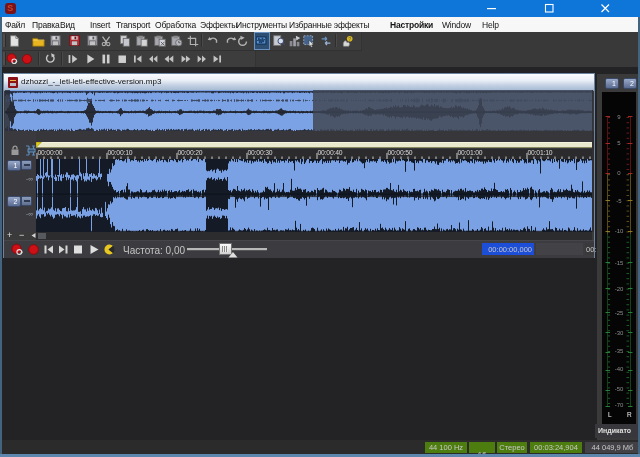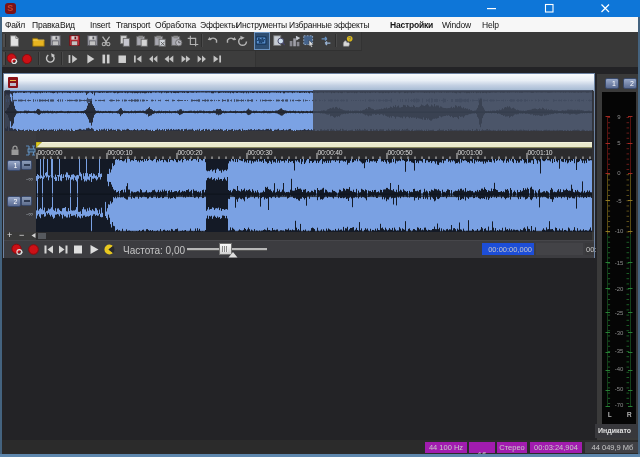--- a/index.html
+++ b/index.html
@@ -31,21 +31,21 @@
 #rstrip{left:588px;top:57px;width:2px;height:126px;background:#2f2f33;}
 #scrollrow{left:0;top:157.5px;width:590px;height:8px;background:#3a3a3a;}
 #scrolltrack{left:32px;top:0px;width:556px;height:8px;background:#2c2c2e;}
 #scrollthumb{left:2px;top:1px;width:8px;height:6px;background:#56595e;}
 #transrow{left:0;top:165.5px;width:590px;height:17.5px;background:#3c3c40;border-top:1px solid #46464a;}
 #meter{left:597px;top:74px;width:41px;height:366px;background:#3a3a3a;}
 #meterblack{left:5px;top:18px;width:34px;height:332px;background:#050505;}
 .mnum{position:absolute;width:100%;text-align:center;font-size:6px;color:#8e8e8e;}
 #indtab{left:595px;top:424px;width:43px;height:14px;background:#38383c;color:#e0e0e0;font-size:7px;font-weight:bold;}
 #status{left:0;top:440px;width:640px;height:14px;background:#2b2b2b;}
-.sfield{position:absolute;top:1.5px;height:11px;background:#a21caf;color:#c9c9c9;font-size:7.5px;text-align:center;}
+.sfield{position:absolute;top:1.5px;height:11px;background:#4d7c0f;color:#c9c9c9;font-size:7.5px;text-align:center;}
 .trbtn{position:absolute;width:12px;height:9px;background:linear-gradient(#98a8c8,#5a6b92);border:1px solid #39496a;border-radius:2px;color:#fff;font-size:7px;}
 .minbtn{position:absolute;width:9px;height:8px;background:linear-gradient(#8c9cb8,#5e6e8e);border:1px solid #39496a;border-radius:1.5px;}
 .inf{position:absolute;font-size:6.5px;color:#9aa0a8;}
 </style>
 </head>
 <body>
 <div id="titlebar" class="abs"></div>
 <div id="logo" class="abs">
     <span>S</span>
   </div>
@@ -226,20 +226,21 @@
         <rect x="8.5" y="3" width="2" height="8" fill="#c2c2c2"></rect>
       </svg>
     </div>
 </div>
 <div id="doc" class="abs">
   <div id="doctitle" class="abs">
       <div id="docicon" class="abs">
         <div style="position:absolute;left:2px;top:2.5px;width:6px;height:1.5px;background:#e8b84a"></div>
         <div style="position:absolute;left:2px;top:5.5px;width:6px;height:3px;background:#c8d8e8;opacity:0.85"></div>
       </div>
+      <span class="t">dzhozzi_-_leti-leti-effective-version.mp3</span>
     </div>
   <div id="ovwrap" class="abs">
       <svg width="587" height="41" viewBox="0 0 587 41" xmlns="http://www.w3.org/2000/svg" style="position:absolute;left:0;top:0">
 <rect x="0" y="0" width="5" height="41" fill="#3a4252"></rect>
 <rect x="5" y="0" width="303" height="41" fill="#7ba2e4"></rect>
 <rect x="308" y="0" width="279" height="41" fill="#4b5569"></rect>
 <clipPath id="cl">
           <rect x="0" y="0" width="308" height="41"></rect>
         </clipPath>
 <clipPath id="cr">

